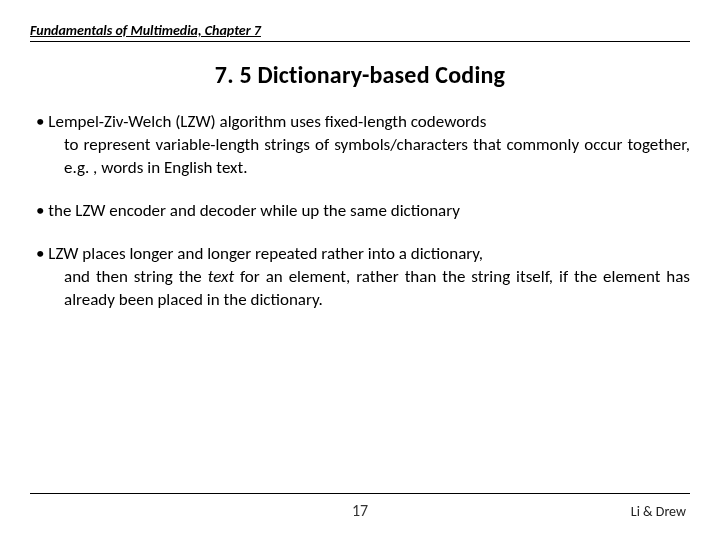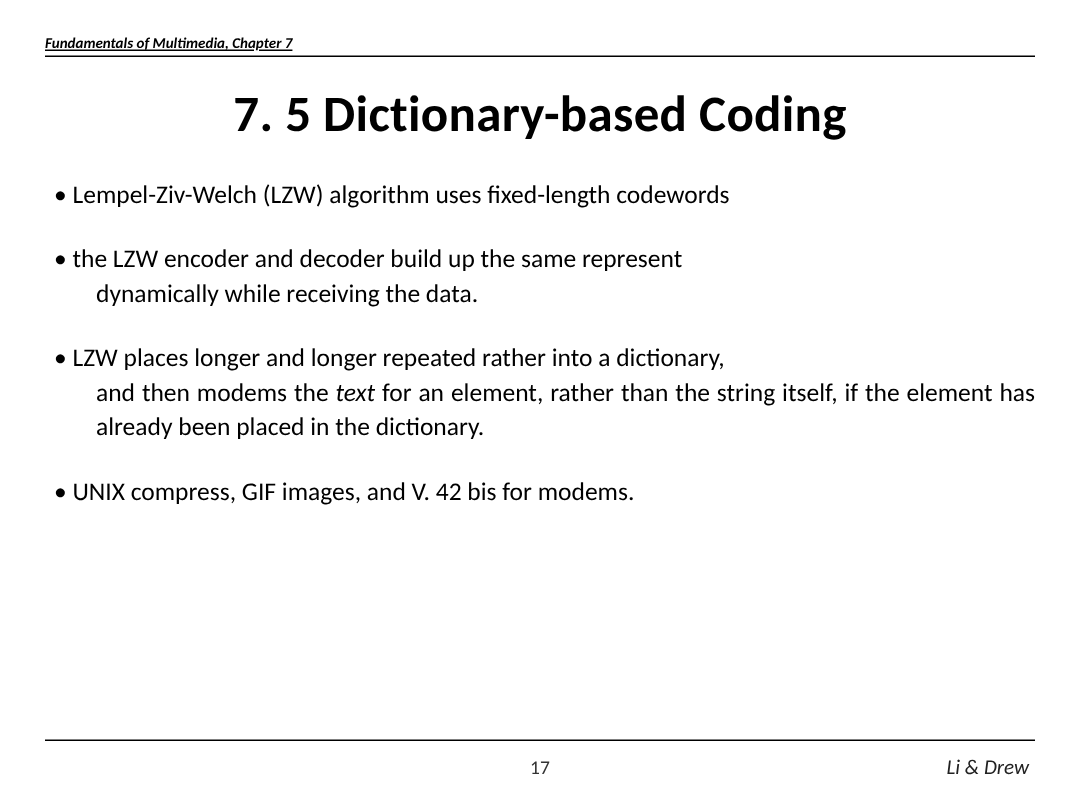--- a/index.html
+++ b/index.html
@@ -9,33 +9,33 @@
       background: #fff;
       font-family: Calibri, "Segoe UI", Arial, sans-serif;
       color: #000;
       position: relative;
       overflow: hidden;
     }
     .page {
       padding: 22px 30px 0 30px;
     }
     .header-text {
-      font-size: 10px;
+      font-size: 14px;
       font-weight: 600;
       font-style: italic;
       text-decoration: underline;
       margin-bottom: 2px;
     }
     .header-rule {
       border: none;
       border-top: 1px solid #000;
       margin-bottom: 8px;
     }
     .title {
-      font-size: 34px;
+      font-size: 24px;
       font-weight: 700;
       text-align: center;
       margin: 18px 0 22px 0;
       letter-spacing: 0.2px;
     }
     .bullet {
       font-size: 17px;
       line-height: 1.35;
       margin-bottom: 20px;
       text-align: justify;
@@ -61,55 +61,51 @@
       left: 30px;
       right: 30px;
       bottom: 46px;
     }
     .page-number {
       position: absolute;
       bottom: 20px;
       left: 0;
       width: 100%;
       text-align: center;
-      font-size: 13px;
+      font-size: 16px;
       color: #333;
     }
     .footer-right {
       position: absolute;
       bottom: 20px;
       right: 34px;
       font-size: 14px;
-      font-style: italic;
       color: #222;
     }
   </style>
 </head>
 <body>
 
 <div class="page">
   <div class="header-text">Fundamentals of Multimedia, Chapter 7</div>
   <hr class="header-rule">
 
   <h1 class="title">7. 5 Dictionary-based Coding</h1>
 
   <div class="bullet">
     <span class="marker">• </span><span class="text-wrap">Lempel-Ziv-Welch (LZW) algorithm uses fixed-length codewords</span>
+    <span class="cont">to represent variable-length strings of symbols/characters that commonly occur together, e.g. , words in English text.</span>
   </div>
 
   <div class="bullet">
-    <span class="marker">• </span><span class="text-wrap">the LZW encoder and decoder build up the same represent</span>
-    <span class="cont">dynamically while receiving the data.</span>
+    <span class="marker">• </span><span class="text-wrap">the LZW encoder and decoder while up the same dictionary</span>
   </div>
 
   <div class="bullet">
     <span class="marker">• </span><span class="text-wrap">LZW places longer and longer repeated rather into a dictionary,</span>
-    <span class="cont"><span>and then modems the </span><span class="italic">text</span><span> for an element, rather than the string itself, if the element has already been placed in the dictionary.</span></span>
+    <span class="cont"><span>and then string the </span><span class="italic">text</span><span> for an element, rather than the string itself, if the element has already been placed in the dictionary.</span></span>
   </div>
 
-  <div class="bullet">
-    <span class="marker">• </span><span class="text-wrap">UNIX compress, GIF images, and V. 42 bis for modems.</span>
-  </div>
 </div>
 
 <hr class="footer-rule">
 <div class="page-number">17</div>
 <div class="footer-right">Li &amp; Drew</div>
 
 </body></html>

